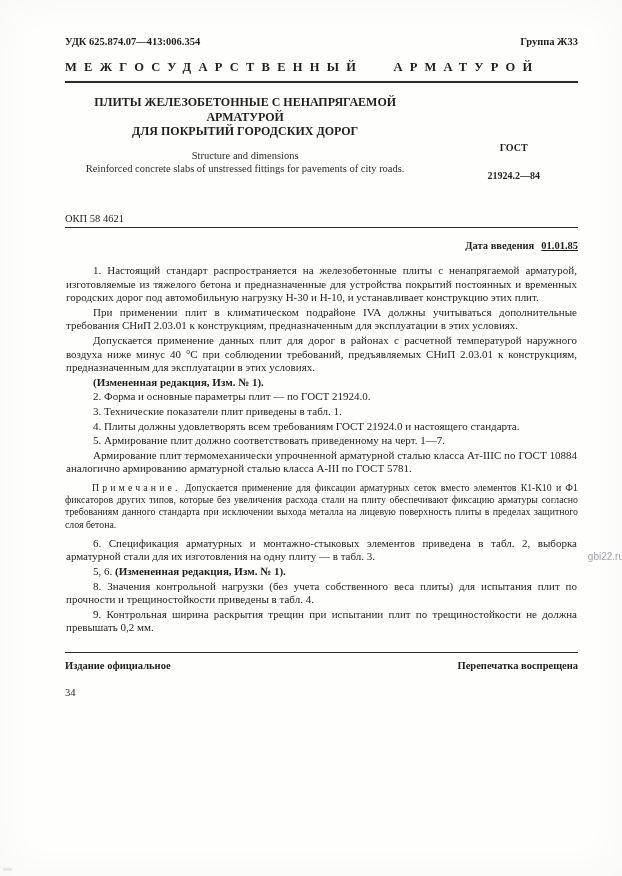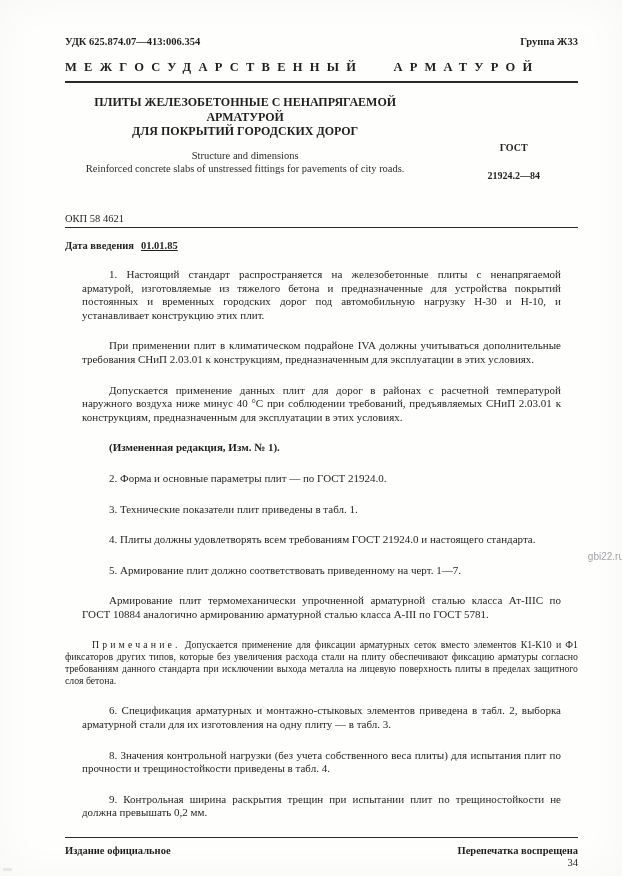--- a/index.html
+++ b/index.html
@@ -39,41 +39,41 @@
   }
   .title-block { display: flex; margin-top: 12px; gap: 24px; }
   .title-left { width: 378px; text-align: center; }
   .title-right { width: 135px; text-align: center; padding-top: 33px; }
   .doc-title { font-weight: bold; font-size: 12px; line-height: 14.5px; }
   .doc-subtitle { font-weight: bold; font-size: 10.5px; margin-top: 12px; }
   .gost { font-weight: bold; font-size: 10px; line-height: 16px; margin-top: 12px; }
   .title-en { font-size: 10.5px; line-height: 13px; margin-top: 10px; color: #2b2b2b; }
   .okp { font-size: 10.5px; margin-top: 29px; }
   .date-line {
-    text-align: left; font-weight: bold; font-size: 10.5px;
+    text-align: right; font-weight: bold; font-size: 10.5px;
     margin-top: 12px;
   }
   .date-val { text-decoration: underline; margin-left: 7px; }
   .body-text { margin-top: 13px; }
   .para {
-    margin: 17px; font-size: 11px; line-height: 13.6px;
+    margin: 1px; font-size: 11px; line-height: 13.6px;
     text-align: justify; text-indent: 27px;
   }
   .para.bold { font-weight: bold; }
   .note {
     margin: 6px 0; font-size: 9.8px; line-height: 12.2px;
     text-align: justify; text-indent: 27px; color: #242424;
   }
   .note-label { letter-spacing: 0.32em; }
   .footer-rule { border: 0; border-top: 1.5px solid #2a2a2a; margin: 17px 0 0 0; }
   .footer-row {
     display: flex; justify-content: space-between;
     font-weight: bold; font-size: 10.5px; margin-top: 7px; align-items: flex-end;
   }
-  .page-num { text-align: right; font-size: 10.5px; margin-top: 1px; }
+  .page-num { text-align: left; font-size: 10.5px; margin-top: 16px; }
   .watermark {
     position: absolute; right: -2px; top: 551px;
     font-family: "Liberation Sans", "DejaVu Sans", sans-serif;
     font-size: 10px; color: #a0a3a8;
   }
   .corner-speck {
     position: absolute; left: 3px; bottom: 5px;
     width: 9px; height: 3px; background: #e7e7e5;
   }
 </style>
@@ -121,20 +121,23 @@
     <p class="para bold">(Измененная редакция, Изм. № 1).</p>
     <p class="para">2. Форма и основные параметры плит — по ГОСТ 21924.0.</p>
     <p class="para">3. Технические показатели плит приведены в табл. 1.</p>
     <p class="para">4. Плиты должны удовлетворять всем требованиям ГОСТ 21924.0 и настоящего стандарта.</p>
     <p class="para">5. Армирование плит должно соответствовать приведенному на черт. 1—7.</p>
     <p class="para">Армирование плит термомеханически упрочненной арматурной сталью класса Ат-IIIС по ГОСТ 10884 аналогично армированию арматурной сталью класса А-III по ГОСТ 5781.</p>
     <p class="note">
       <span class="note-label">Примечание.</span><span> Допускается применение для фиксации арматурных сеток вместо элементов К1-К10 и Ф1 фиксаторов других типов, которые без увеличения расхода стали на плиту обеспечивают фиксацию арматуры согласно требованиям данного стандарта при исключении выхода металла на лицевую поверхность плиты в пределах защитного слоя бетона.</span>
     </p>
     <p class="para">6. Спецификация арматурных и монтажно-стыковых элементов приведена в табл. 2, выборка арматурной стали для их изготовления на одну плиту — в табл. 3.</p>
+    <p class="para">
+      <span>5, 6. </span><b>(Измененная редакция, Изм. № 1).</b>
+    </p>
     <p class="para">8. Значения контрольной нагрузки (без учета собственного веса плиты) для испытания плит по прочности и трещиностойкости приведены в табл. 4.</p>
     <p class="para">9. Контрольная ширина раскрытия трещин при испытании плит по трещиностойкости не должна превышать 0,2 мм.</p>
   </div>
 
   <hr class="footer-rule">
   <div class="footer-row">
     <span>Издание официальное</span>
     <span>Перепечатка воспрещена</span>
   </div>
   <div class="page-num">34</div>

